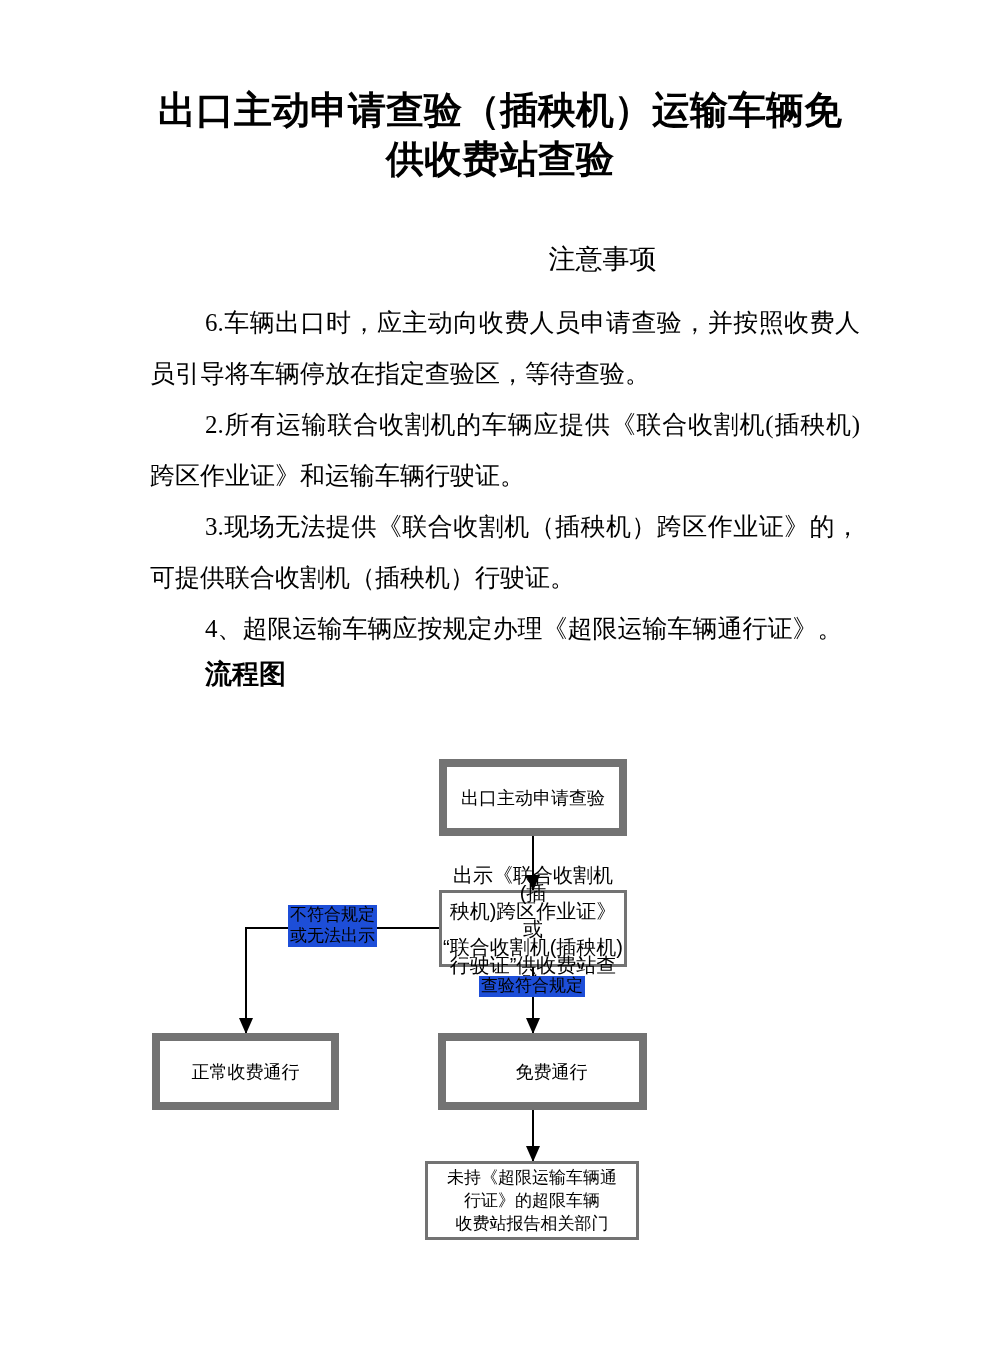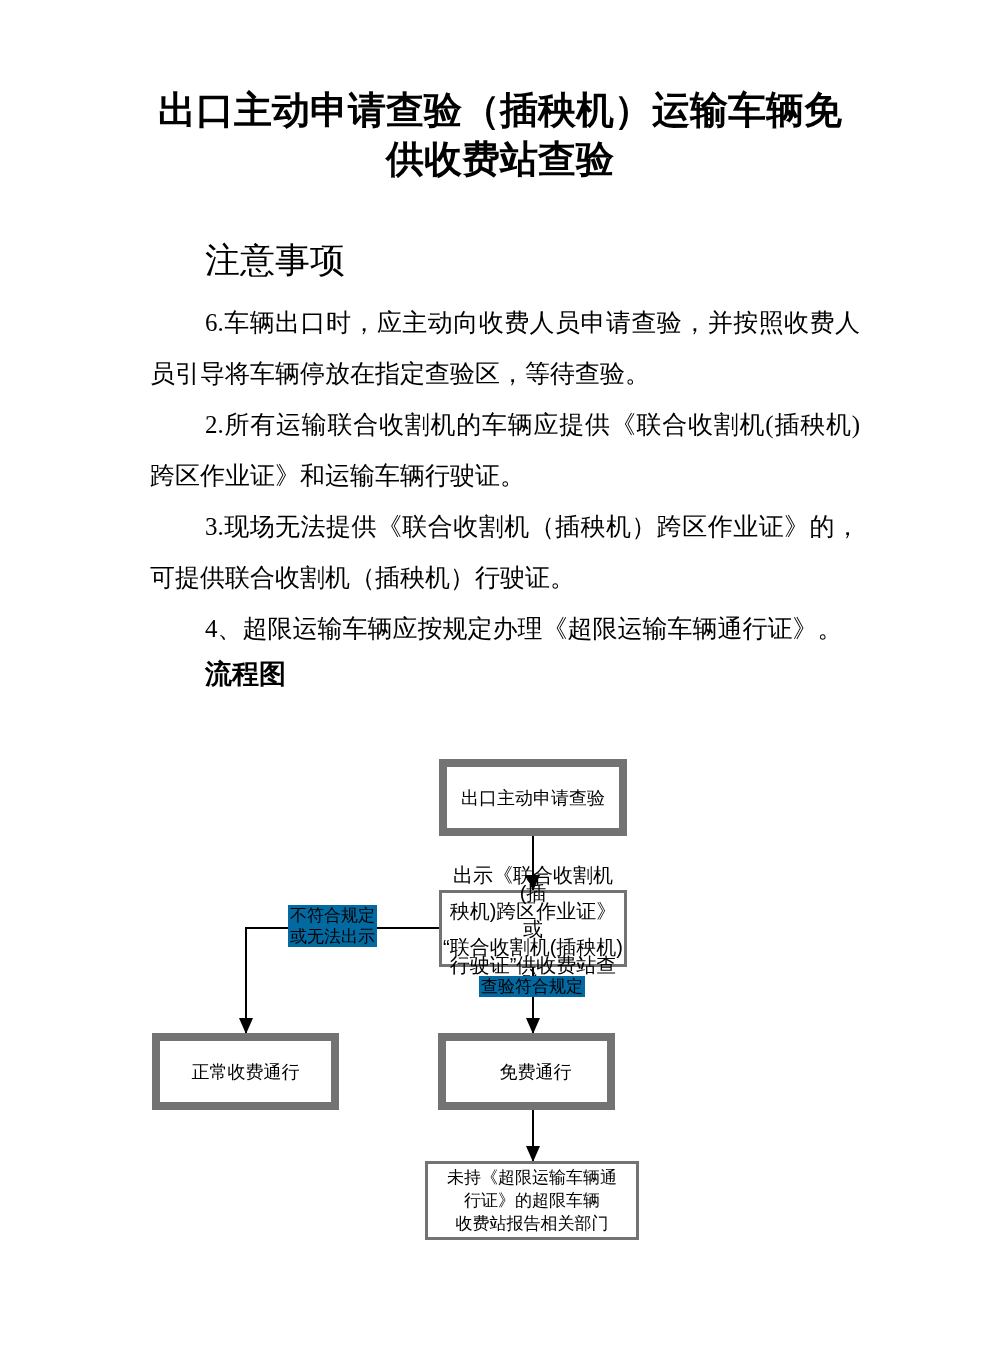--- a/index.html
+++ b/index.html
@@ -15,25 +15,26 @@
   }
   .doc-title {
     padding-top: 86px;
     text-align: center;
     font-weight: bold;
     font-size: 38px;
     line-height: 49px;
     font-family: "Liberation Serif", serif;
   }
   .section-heading {
-    font-family: Liberation Serif, serif;
-    font-size: 35px;
+    font-family: Liberation Mono, monospace;
+    font-size: 27px;
     line-height: 34px;
     font-weight: normal;
     margin: 60px 0 0 205px;
+    text-align: center;
   }
   .flow-heading {
     font-family: "Liberation Sans", sans-serif;
     font-size: 27px;
     line-height: 34px;
     font-weight: bold;
     margin: 3px 0 0 205px;
   }
   .notes-body {
     width: 710px;
@@ -67,22 +68,22 @@
     font-family: "Liberation Sans", sans-serif;
     font-size: 18px;
     line-height: 22px;
     z-index: 2;
   }
   .node span { display: block; }
   .node-present { border-width: 3px; font-size: 20px; line-height: 18px; }
   .node-report  { border-width: 3px; font-size: 17px; line-height: 23px; }
   .edge-label {
     position: absolute;
-    background: #0369a1;
-    font-family: Liberation Serif, serif;
+    background: #1d4ed8;
+    font-family: Liberation Mono, monospace;
     font-size: 17px;
     line-height: 21px;
     text-align: left;
     padding: 0 2px;
     z-index: 3;
   }
   .label-reject { left: 288px; top: 160px; }
   .label-pass   { left: 479px; top: 231px; }
 </style>
 </head>
@@ -135,21 +136,21 @@
       <span>出示《联合收割机(插</span>
       <span>秧机)跨区作业证》或</span>
       <span>“联合收割机(插秧机)</span>
       <span>行驶证”供收费站查验</span>
     </div>
 
     <div class="node" style="left:152px; top:288px; width:187px; height:77px;">
       <span>正常收费通行</span>
     </div>
 
-    <div class="node" style="left:438px; top:288px; width:177px; height:77px;padding-left:18px;">
+    <div class="node" style="left:438px; top:288px; width:209px; height:77px;padding-left:18px;">
       <span>免费通行</span>
     </div>
 
     <div class="node node-report" style="left:425px; top:416px; width:214px; height:79px;">
       <span>未持《超限运输车辆通</span>
       <span>行证》的超限车辆</span>
       <span>收费站报告相关部门</span>
     </div>
 
   </div>

